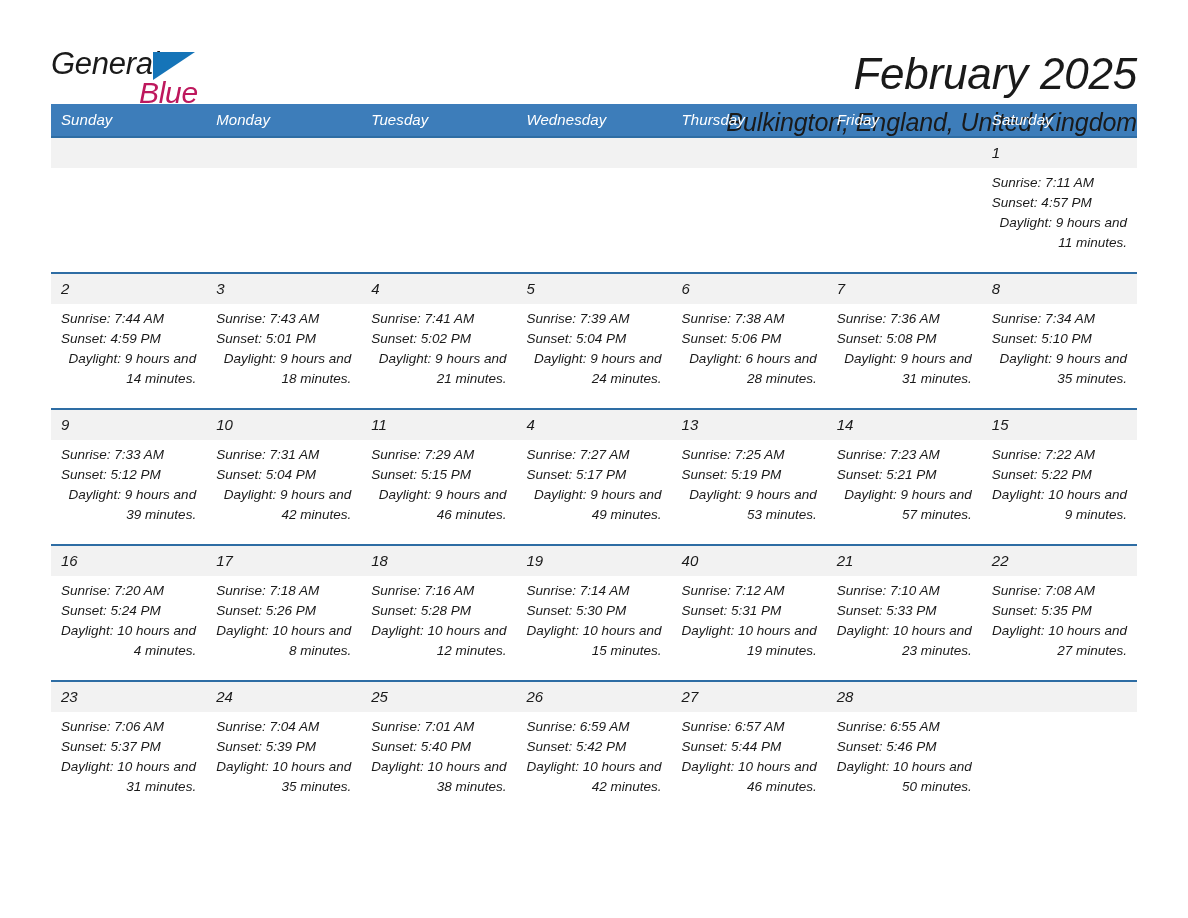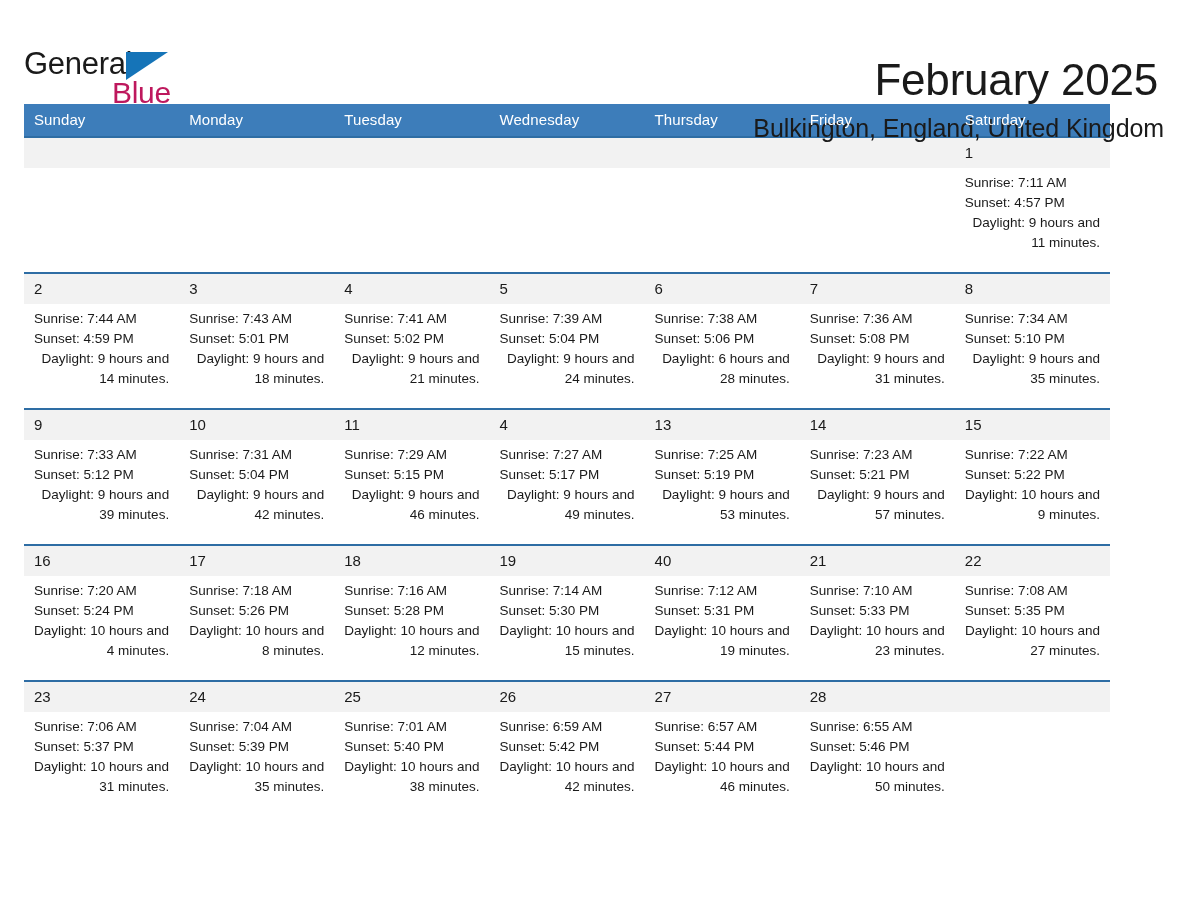--- a/index.html
+++ b/index.html
@@ -12,21 +12,22 @@
     height: 918px;
     font-family: "Liberation Sans", sans-serif;
     color: #111111;
     overflow: hidden;
   }
   .page {
     position: relative;
     width: 1188px;
     height: 918px;
     box-sizing: border-box;
-    padding: 0 24px;
+    padding: 0 51px;
+    font-style: italic;
   }
 
   
   .header {
     display: flex;
     align-items: flex-start;
     justify-content: space-between;
     padding-top: 47px;
     height: 104px;
     box-sizing: border-box;
@@ -69,21 +70,21 @@
   .title-block {
     text-align: right;
     flex: 1 1 auto;
     padding-top: 2px;
   }
   .month-title {
     font-size: 44px;
     line-height: 50px;
     font-weight: normal;
     color: #1a1a1a;
-    margin: 6px;
+    margin: 0;
     letter-spacing: -0.2px;
   }
   .location-title {
     font-size: 25px;
     line-height: 30px;
     font-weight: normal;
     color: #1a1a1a;
     margin: 8px 0 0 0;
     letter-spacing: -0.1px;
   }

